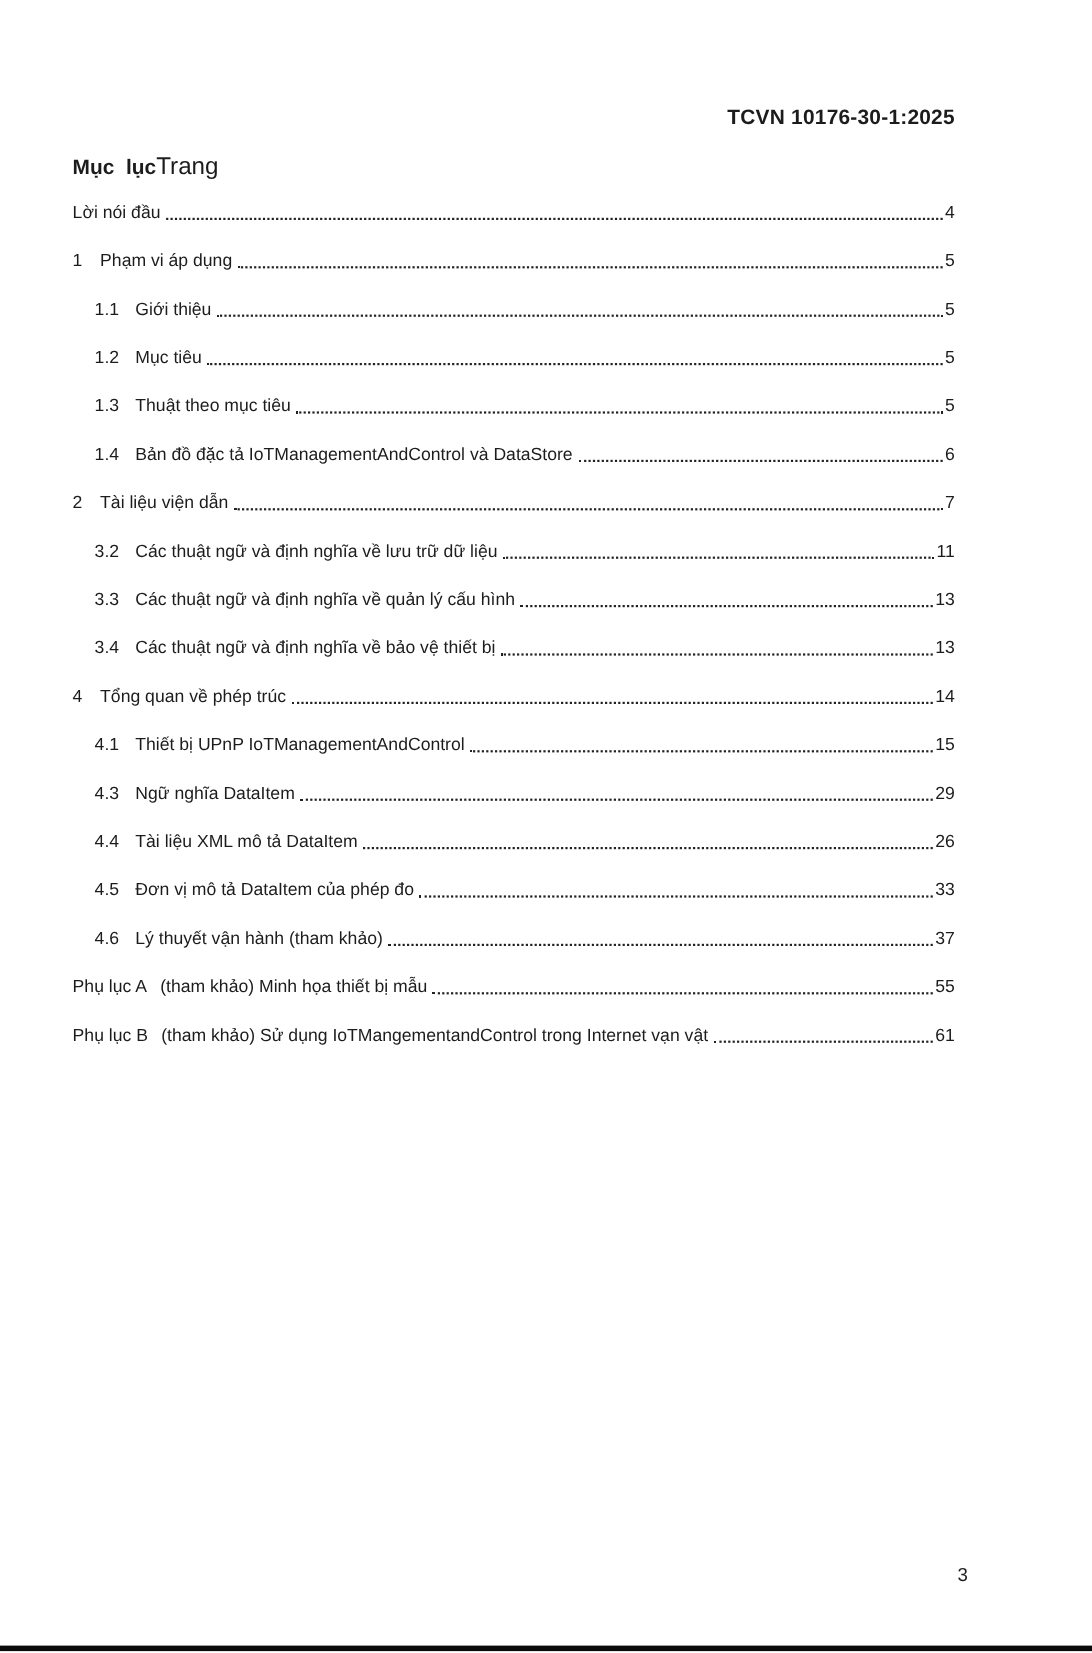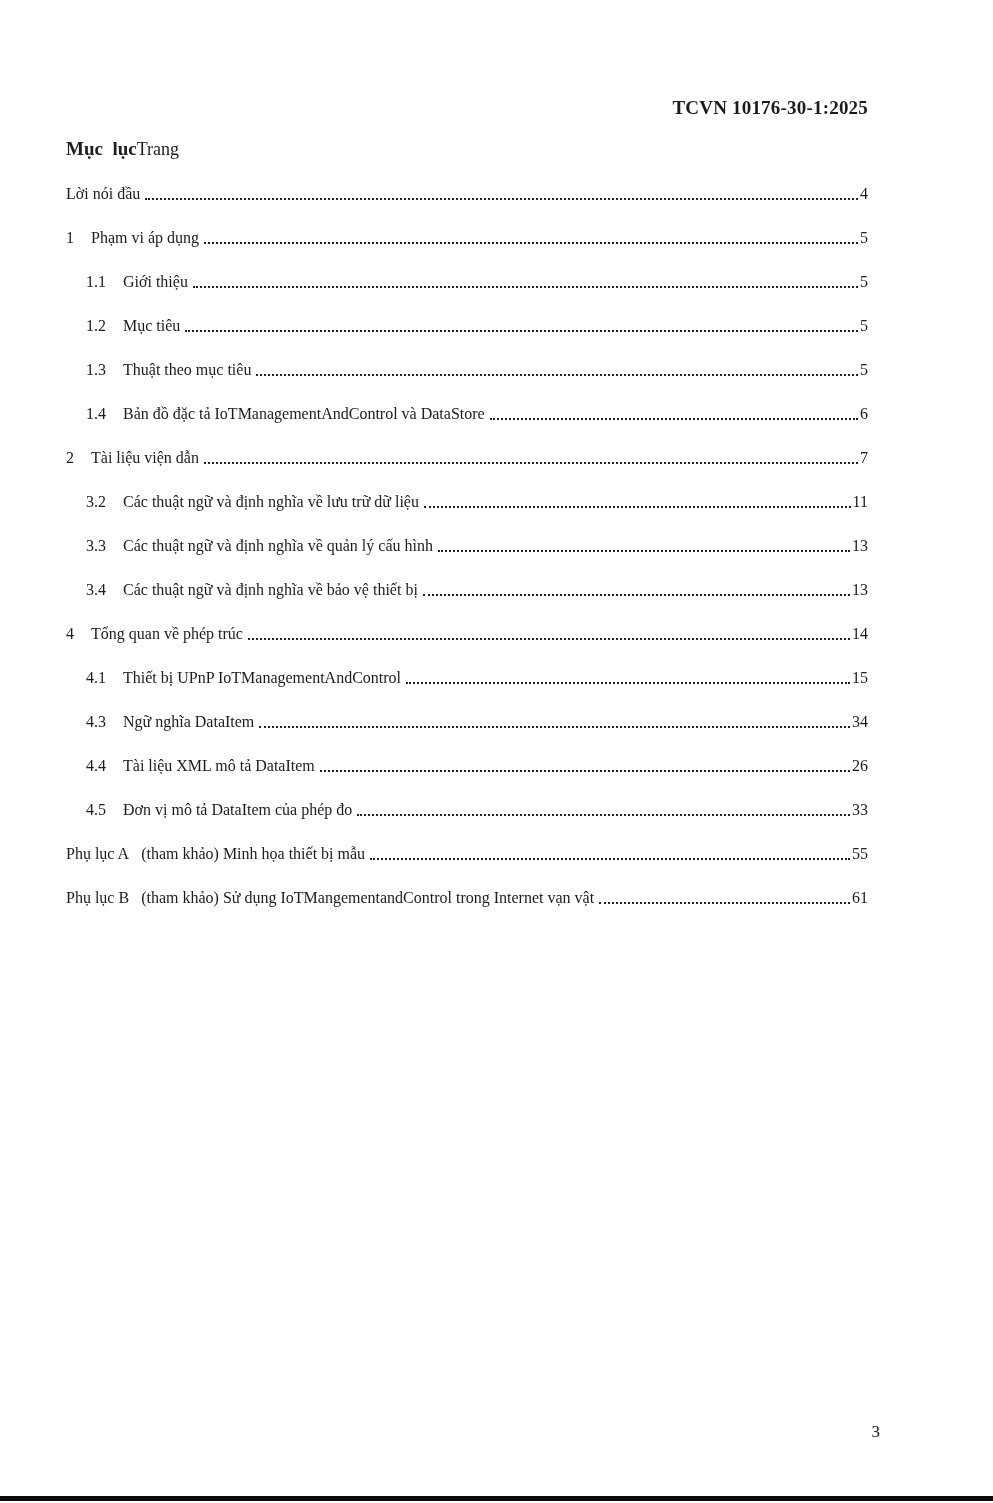--- a/index.html
+++ b/index.html
@@ -5,21 +5,21 @@
   html, body {
     margin: 0;
     padding: 0;
     background: #ffffff;
   }
   .page {
     position: relative;
     width: 993px;
     height: 1503px;
     background: #ffffff;
-    font-family: Liberation Serif, serif;
+    font-family: Liberation Sans, sans-serif;
     color: #1c1c1c;
     overflow: hidden;
   }
   .header-ref {
     position: absolute;
     top: 97px;
     left: 66px;
     width: 802px;
     text-align: right;
     font-size: 19px;
@@ -35,21 +35,21 @@
     display: flex;
     justify-content: flex-start;
     align-items: baseline;
   }
   .toc-title {
     font-size: 19px;
     font-weight: bold;
     white-space: pre;
   }
   .page-col {
-    font-size: 18px;
+    font-size: 22px;
     margin-right: 12px;
   }
   .toc {
     position: absolute;
     top: 184px;
     left: 66px;
     width: 802px;
   }
   .toc-row {
     display: flex;
@@ -178,33 +178,39 @@
       <div class="toc-row level-2">
     <span class="toc-num">4.1</span>
     <span class="toc-label">Thiết bị UPnP IoTManagementAndControl</span>
     <span class="leader"></span>
     <span class="toc-page">15</span>
   </div>
       <div class="toc-row level-2">
     <span class="toc-num">4.3</span>
     <span class="toc-label">Ngữ nghĩa DataItem</span>
     <span class="leader"></span>
-    <span class="toc-page">34</span>
+    <span class="toc-page">29</span>
   </div>
       <div class="toc-row level-2">
     <span class="toc-num">4.4</span>
     <span class="toc-label">Tài liệu XML mô tả DataItem</span>
     <span class="leader"></span>
     <span class="toc-page">26</span>
   </div>
       <div class="toc-row level-2">
     <span class="toc-num">4.5</span>
     <span class="toc-label">Đơn vị mô tả DataItem của phép đo</span>
     <span class="leader"></span>
     <span class="toc-page">33</span>
+  </div>
+      <div class="toc-row level-2">
+    <span class="toc-num">4.6</span>
+    <span class="toc-label">Lý thuyết vận hành (tham khảo)</span>
+    <span class="leader"></span>
+    <span class="toc-page">37</span>
   </div>
       <div class="toc-row level-0">
     <span class="toc-num">Phụ lục A</span>
     <span class="toc-label">(tham khảo) Minh họa thiết bị mẫu</span>
     <span class="leader"></span>
     <span class="toc-page">55</span>
   </div>
       <div class="toc-row level-0">
     <span class="toc-num">Phụ lục B</span>
     <span class="toc-label">(tham khảo) Sử dụng IoTMangementandControl trong Internet vạn vật</span>

